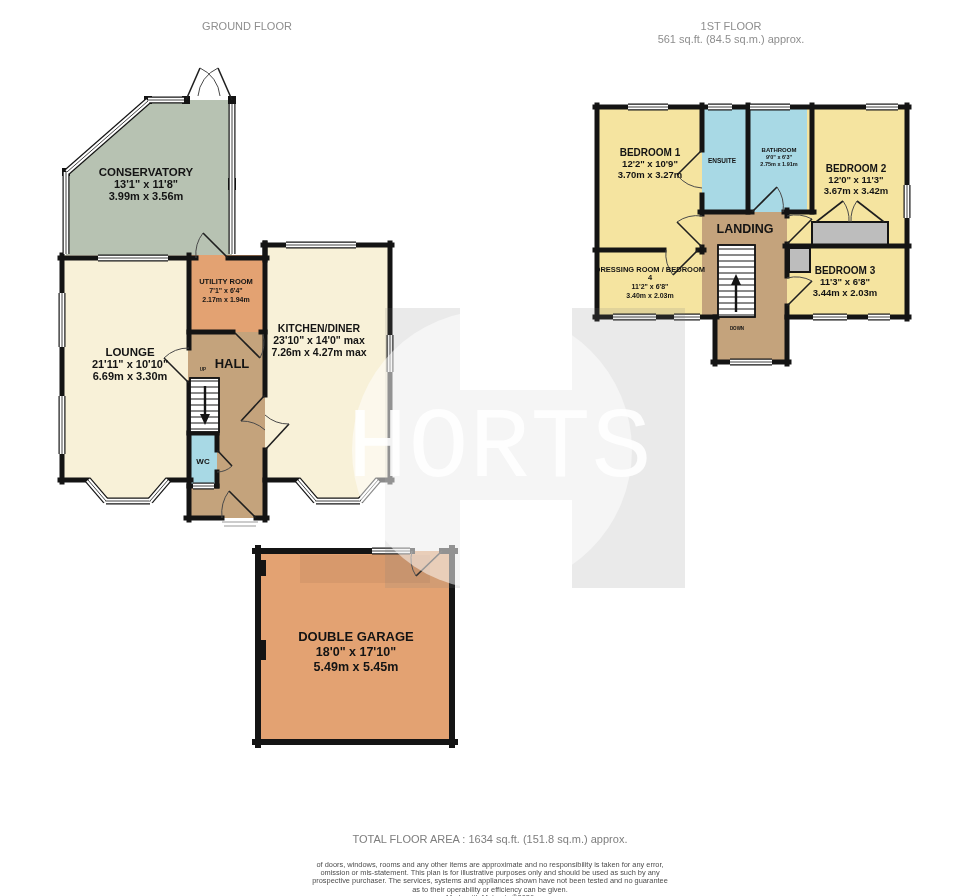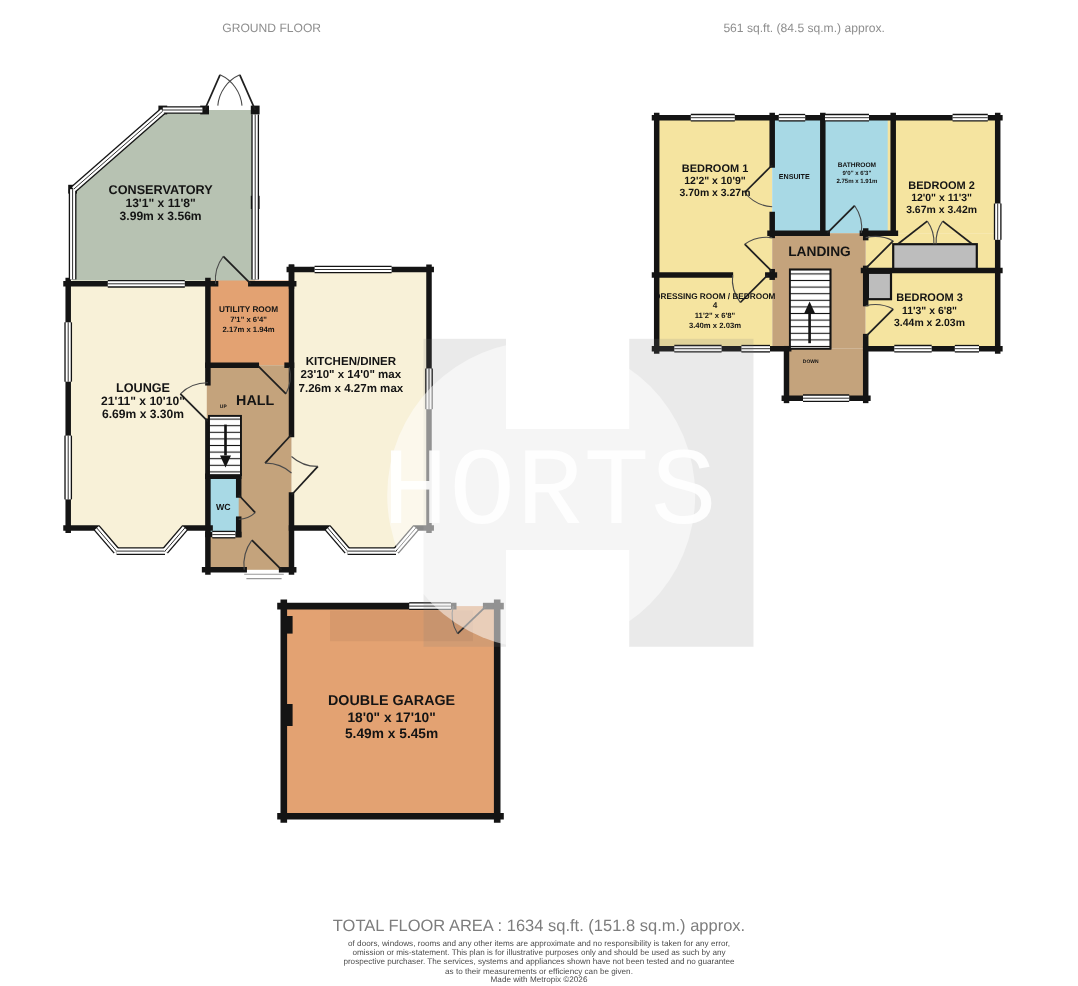--- a/index.html
+++ b/index.html
@@ -16,32 +16,33 @@
   line.leaf{stroke:#1f1f1f;stroke-width:1.6;}
   path.arc{stroke:#4a4a4a;stroke-width:1;fill:none;}
   line.step{stroke:#999;stroke-width:1;}
   .wm{position:absolute;pointer-events:none;}
   .wm-bar{background:rgba(125,125,125,0.16);}
   .wm-circle{border-radius:50%;background:rgba(255,255,255,0.5);}
   .wm-text{display:flex;align-items:center;justify-content:center;
            font-family:Liberation Mono, monospace;
            font-size:100px;color:rgba(255,255,255,0.88);letter-spacing:1px;}
   .footer{position:absolute;left:0;width:980px;text-align:center;}
-  .footer .total{display:block;color:#7d7d7d;font-size:15px;margin-bottom:4px;}
+  .footer .total{display:block;color:#7d7d7d;font-size:11px;margin-bottom:16px;}
   .footer .dl{display:block;color:#4c4c4c;font-size:7.4px;line-height:8.2px;}
 </style>
 </head>
 <body>
 
 <div class="page">
 
   <div class="hdr" style="left:97px;top:20px;width:300px;">
     <span class="t">GROUND FLOOR</span>
   </div>
   <div class="hdr" style="left:581px;top:20px;width:300px;">
+    <span class="t">1ST FLOOR</span>
     <span class="t">561 sq.ft. (84.5 sq.m.) approx.</span>
   </div>
 
   <svg width="980" height="896" viewBox="0 0 980 896">
     <defs>
       <pattern id="tr" width="6" height="6" patternUnits="userSpaceOnUse">
         <path d="M0 3 H6" stroke="#141414" stroke-width="1"></path>
       </pattern>
     </defs>
 
@@ -335,17 +336,17 @@
     <div class="wm wm-bar" style="left:460px;top:390px;width:112px;height:110px;"></div>
     <div class="wm wm-circle" style="left:352px;top:310px;width:280px;height:280px;"></div>
     <div class="wm wm-text" style="left:320px;top:388px;width:360px;height:122px;">HORTS</div>
   </div>
 
   <div class="footer" style="top:833px;">
     <span class="total">TOTAL FLOOR AREA : 1634 sq.ft. (151.8 sq.m.) approx.</span>
     <span class="dl">of doors, windows, rooms and any other items are approximate and no responsibility is taken for any error,</span>
     <span class="dl">omission or mis-statement. This plan is for illustrative purposes only and should be used as such by any</span>
     <span class="dl">prospective purchaser. The services, systems and appliances shown have not been tested and no guarantee</span>
-    <span class="dl">as to their measurements or efficiency can be given.</span>
+    <span class="dl">as to their operability or efficiency can be given.</span>
     <span class="dl">Made with Metropix ©2026</span>
   </div>
 
 </div>
 
 </body></html>

